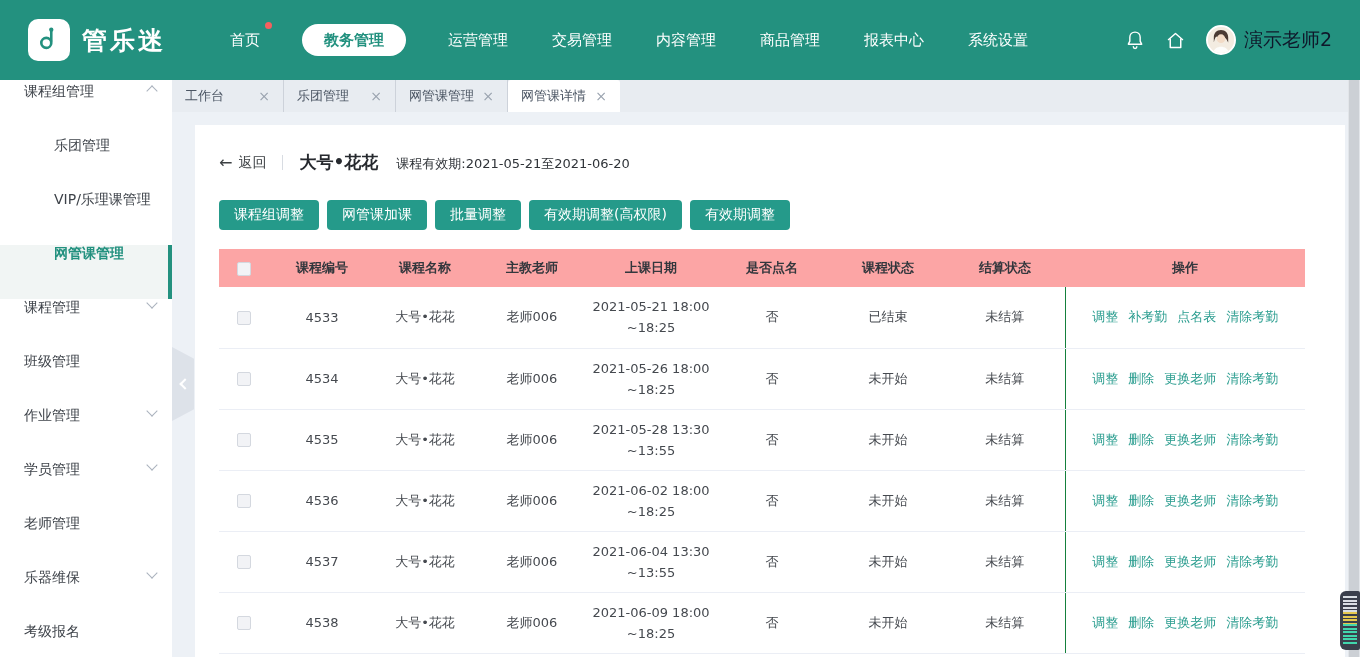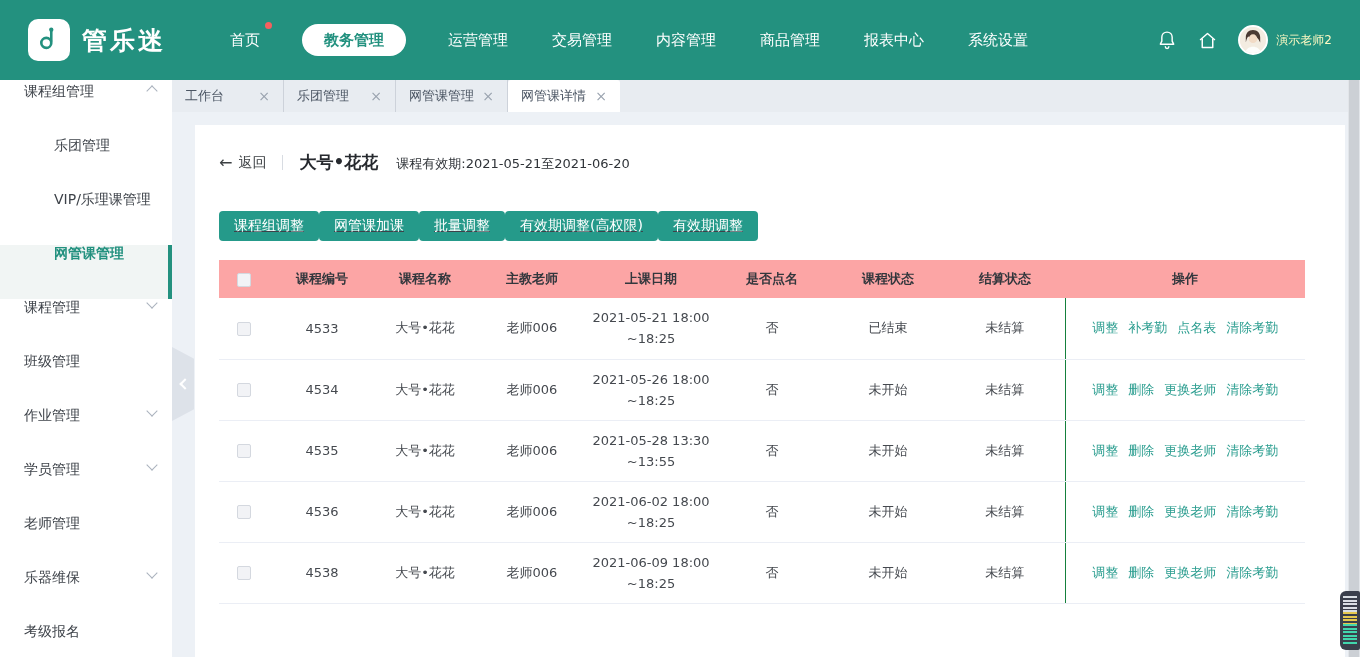--- a/index.html
+++ b/index.html
@@ -16,21 +16,21 @@
   .brand-name{color:#fff;font-size:25px;font-weight:bold;letter-spacing:3px;margin-left:12px;}
   .topnav{display:flex;align-items:center;gap:40px;margin-left:62px;}
   .topnav-item{position:relative;color:#fff;font-size:15px;height:32px;display:flex;
     align-items:center;padding:0 2px;cursor:pointer;white-space:nowrap;}
   .topnav-item.active{background:#fff;color:#23917f;font-weight:bold;border-radius:17px;padding:0 22px;}
   .nav-dot{position:absolute;top:-2px;right:-10px;width:7px;height:7px;border-radius:50%;background:#f5605f;}
   .top-right{margin-left:auto;display:flex;align-items:center;gap:20px;}
   .top-icon{display:flex;align-items:center;justify-content:center;cursor:pointer;}
   .avatar-wrap{display:flex;align-items:center;gap:8px;cursor:pointer;}
   .avatar{width:30px;height:30px;border-radius:50%;border:2px solid #fff;overflow:hidden;background:#f6efe6;}
-  .user-name{color:#fef9c3;font-size:12px;white-space:nowrap;}
+  .user-name{color:#0f172a;font-size:19px;white-space:nowrap;}
   
   .sidebar{position:absolute;top:80px;left:0;width:172px;bottom:0;background:#fff;z-index:20;padding-top:3px;}
   .side-item{height:54px;display:flex;align-items:flex-start;padding-left:24px;padding-right:16px;
     font-size:14px;color:#3d4249;cursor:pointer;position:relative;}
   .side-item.sub{padding-left:54px;}
   .side-item.active{background:#f1f5f4;color:#23917f;font-weight:bold;border-right:4px solid #23917f;}
   .chev{width:8px;height:8px;border-right:1.5px solid #aab2bd;border-bottom:1.5px solid #aab2bd;
     margin-left:auto;flex:0 0 auto;}
   .chev.up{transform:rotate(-135deg);margin-top:4px;}
   .chev.down{transform:rotate(45deg);margin-bottom:4px;}
@@ -49,21 +49,21 @@
   .tab-close{margin-left:auto;color:#9aa3af;font-size:14px;line-height:1;cursor:pointer;padding-left:6px;}
   
   .content-card{position:absolute;left:195px;top:125px;width:1150px;height:532px;background:#fff;
     padding:26px 40px 0 24px;overflow:hidden;z-index:5;}
   .page-head{display:flex;align-items:center;}
   .back-btn{display:flex;align-items:center;gap:6px;font-size:14px;color:#3c4043;cursor:pointer;}
   .back-arrow{font-size:16px;}
   .head-divider{width:1px;height:15px;background:#d8dce2;margin:0 16px;}
   .page-title{font-size:17px;font-weight:bold;color:#26292e;}
   .validity{font-size:13px;color:#303439;margin-left:18px;margin-top:2px;}
-  .toolbar{margin-top:37px;display:flex;gap:0;text-decoration:underline;}
+  .toolbar{margin-top:26px;display:flex;gap:8px;}
   .t-btn{background:#259a8a;color:#fff;border:none;height:30px;padding:0 15px;font-size:14px;
     border-radius:4px;cursor:pointer;font-family:inherit;white-space:nowrap;}
   
   .grid{margin-top:19px;width:100%;border-collapse:collapse;table-layout:fixed;}
   .grid th{height:38px;background:#fca5a5;font-size:13px;font-weight:bold;color:#33373d;text-align:center;}
   .grid td{height:61px;font-size:13px;color:#45494f;text-align:center;border-bottom:1px solid #ebeef5;
     background:#fff;}
   .c-check{width:50px;} .c-id{width:106px;} .c-name{width:100px;} .c-teacher{width:114px;}
   .c-date{width:124px;} .c-roll{width:118px;} .c-status{width:114px;} .c-settle{width:120px;}
   .c-ops{width:240px;}
@@ -372,20 +372,37 @@
           <td>否</td>
           <td>未开始</td>
           <td>未结算</td>
           <td class="c-ops">
             <span class="ops">
               
             <a>调整</a><a>删除</a><a>更换老师</a><a>清除考勤</a></span>
           </td>
         </tr>
 
+        <tr>
+          <td class="c-check"><span class="checkbox"></span></td>
+          <td>4537</td>
+          <td>大号•花花</td>
+          <td>老师006</td>
+          <td class="c-date">
+            <div class="date-wrap">2021-06-04 13:30~13:55</div>
+          </td>
+          <td>否</td>
+          <td>未开始</td>
+          <td>未结算</td>
+          <td class="c-ops">
+            <span class="ops">
+              
+            <a>调整</a><a>删除</a><a>更换老师</a><a>清除考勤</a></span>
+          </td>
+        </tr>
 
         <tr>
           <td class="c-check"><span class="checkbox"></span></td>
           <td>4538</td>
           <td>大号•花花</td>
           <td>老师006</td>
           <td class="c-date">
             <div class="date-wrap">2021-06-09 18:00~18:25</div>
           </td>
           <td>否</td>

